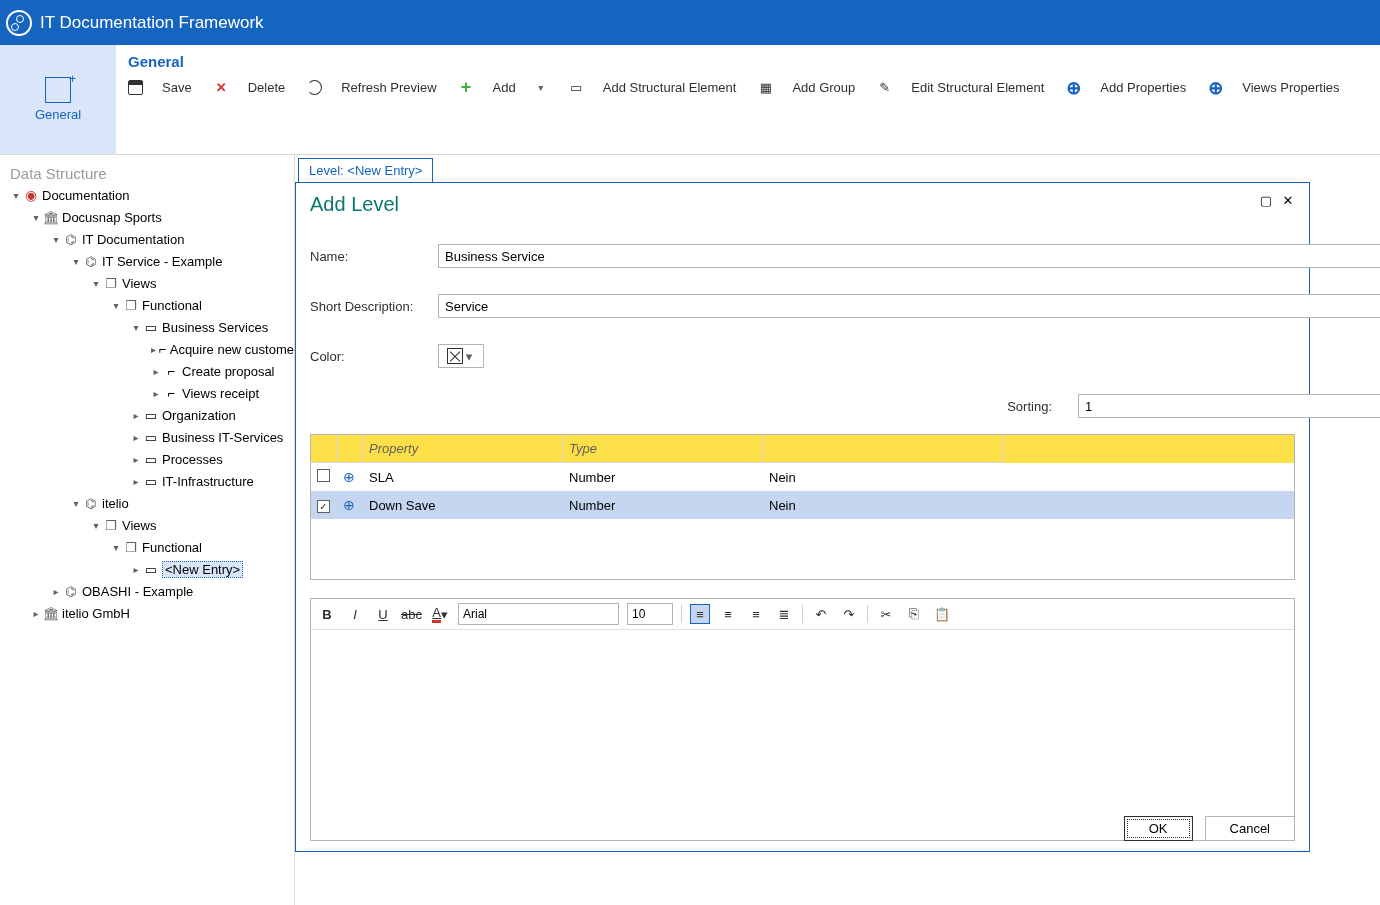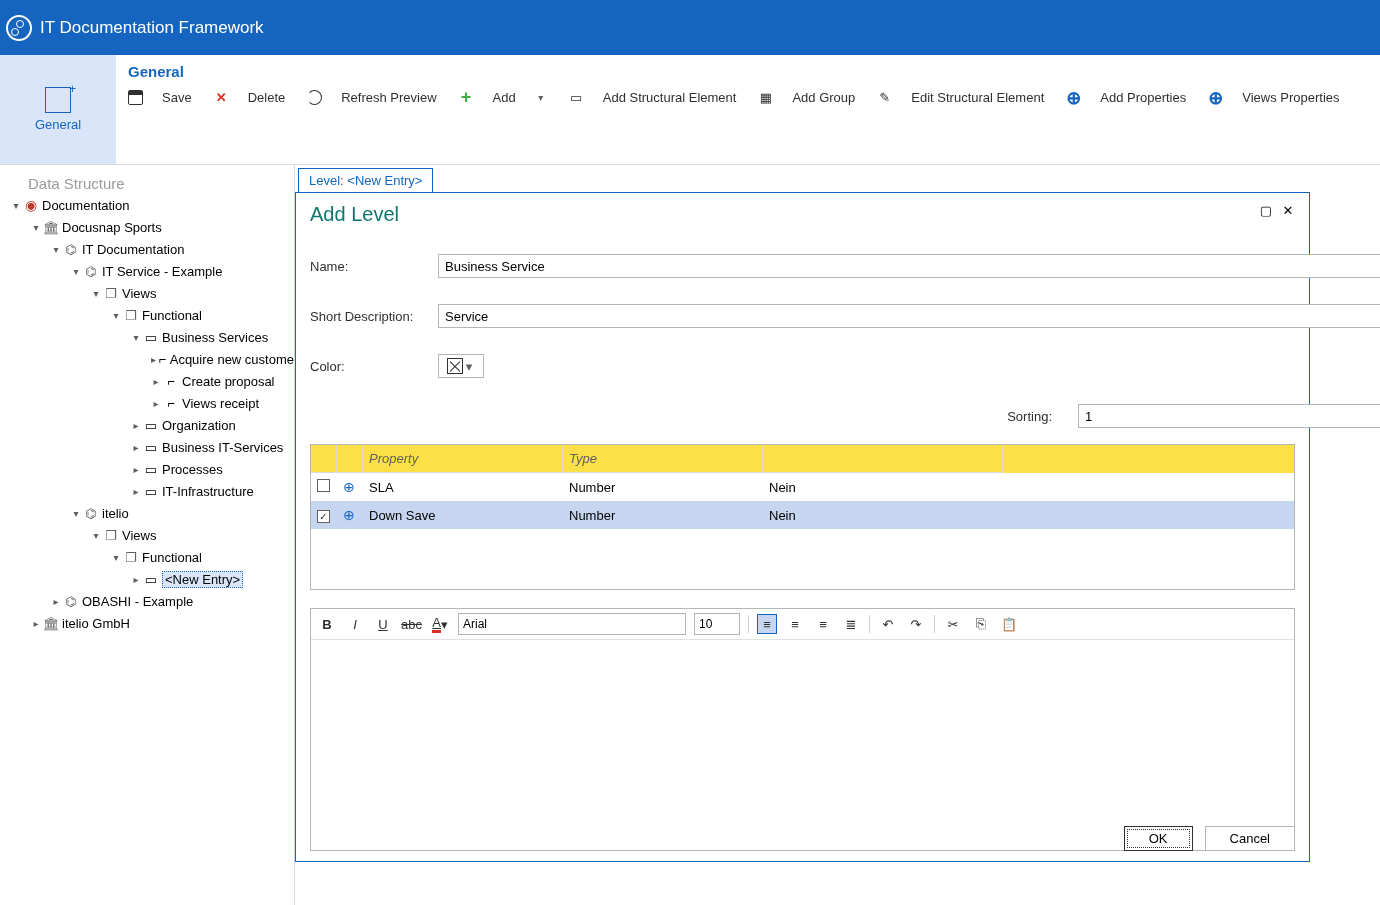--- a/index.html
+++ b/index.html
@@ -1,17 +1,17 @@
 <!DOCTYPE html>
 <html><head>
 <meta charset="utf-8">
 <style>
   * { box-sizing: border-box; margin: 0; padding: 0; font-family: "Segoe UI", Arial, sans-serif; font-size: 13px; }
   body { background: #fff; width: 1380px; height: 905px; overflow: hidden; }
-  .title-bar { background: #1565c0; height: 55px; display: flex; align-items: center; padding-left: 6px; color: #fff; }
+  .title-bar { background: #1565c0; height: 45px; display: flex; align-items: center; padding-left: 6px; color: #fff; }
   .logo-circle { width: 26px; height: 26px; border: 2px solid #fff; border-radius: 50%; display: flex; align-items: center; justify-content: center; margin-right: 8px; }
   .logo-inner { width: 12px; height: 12px; position: relative; }
   .logo-inner::before, .logo-inner::after { content:''; position:absolute; width:6px; height:6px; border:1px solid #fff; border-radius:50%; }
   .logo-inner::before { left:3px; top:-2px; }
   .logo-inner::after  { left:-2px; top:6px; }
   .title-txt { font-size: 17px; }
   .tab-rib { background: #fff; border-bottom: 1px solid #d9d9d9; height:110px; display:flex; }
   .vtab { width: 116px; background: #d9e6fa; display:flex; flex-direction:column; align-items:center; justify-content:center; }
   .vtab-icon { width:26px;height:26px;border:1px solid #1565c0;position:relative; margin-bottom:4px;}
   .vtab-icon::before { content:'+'; position:absolute; right:-6px; top:-6px; color:#1565c0; font-size:12px;}
@@ -21,21 +21,21 @@
   .rib-tools { display:flex; align-items:center; gap:22px; padding: 10px 12px; }
   .tool { display:flex; align-items:center; gap:19px; color:#303030; cursor:pointer; }
   .tool .ic { width:15px; height:15px; display:inline-flex; align-items:center; justify-content:center; }
   .ic-save { border:1px solid #303030; border-radius:2px; background:linear-gradient(#303030 30%,transparent 0); }
   .ic-del  { color:#d93025; font-weight:600;}
   .ic-ref  { border:1.5px solid #303030; border-radius:50%; border-left-color:transparent;}
   .ic-add  { color:#3cb043; font-size:18px; font-weight:700;}
   .ic-plus-blue { color:#1565c0; font-size:18px; font-weight:700;}
   .body-area { display:flex; height: calc(905px - 38px - 110px); }
   .sidebar { width: 295px; border-right:1px solid #d9d9d9; padding:8px 0; overflow:auto; }
-  .sb-head { color:#9b9b9b; padding:2px 28px; font-size:15px;}
+  .sb-head { color:#9b9b9b; padding:2px 10px; font-size:15px;}
   .tree-row { display:flex; align-items:center; height:22px; white-space:nowrap; cursor:pointer; }
   .tw { width:12px; text-align:center; color:#606060; font-size:10px; }
   .ti { width:18px; display:inline-flex; align-items:center; justify-content:center; margin-right:2px;}
   .ti-doc { color:#c0392b; font-size:14px; }
   .ti-bld { color:#606060;}
   .ti-svc { color:#606060;}
   .ti-box  { color:#606060;}
   .sel { background:#d9e6fa; border:1px dotted #1565c0; padding:0 2px;}
   .main { flex:1; position:relative; }
   .lvl-tab { position:absolute; left:3px; top:3px; border:1px solid #1565c0; background:#fff; padding:4px 10px; color:#1565c0; }
@@ -304,21 +304,21 @@
           <span class="ed-btn">
               <i>I</i>
             </span>
           <span class="ed-btn">
               <u>U</u>
             </span>
           <span class="ed-btn">
               <s>abc</s>
             </span>
           <span class="ed-btn"><u style="border-bottom:3px solid #d93025">A</u> ▾</span>
-          <input class="ed-sel" style="width: 228px;" value="Arial">
+          <input class="ed-sel" style="width: 161px;" value="Arial">
           <input class="ed-sel" style="width: 46px;" value="10">
           <span class="ed-sep"></span>
           <span class="ed-btn active">≡</span>
           <span class="ed-btn">≡</span>
           <span class="ed-btn">≡</span>
           <span class="ed-btn">≣</span>
           <span class="ed-sep"></span>
           <span class="ed-btn">↶</span>
           <span class="ed-btn">↷</span>
           <span class="ed-sep"></span>

